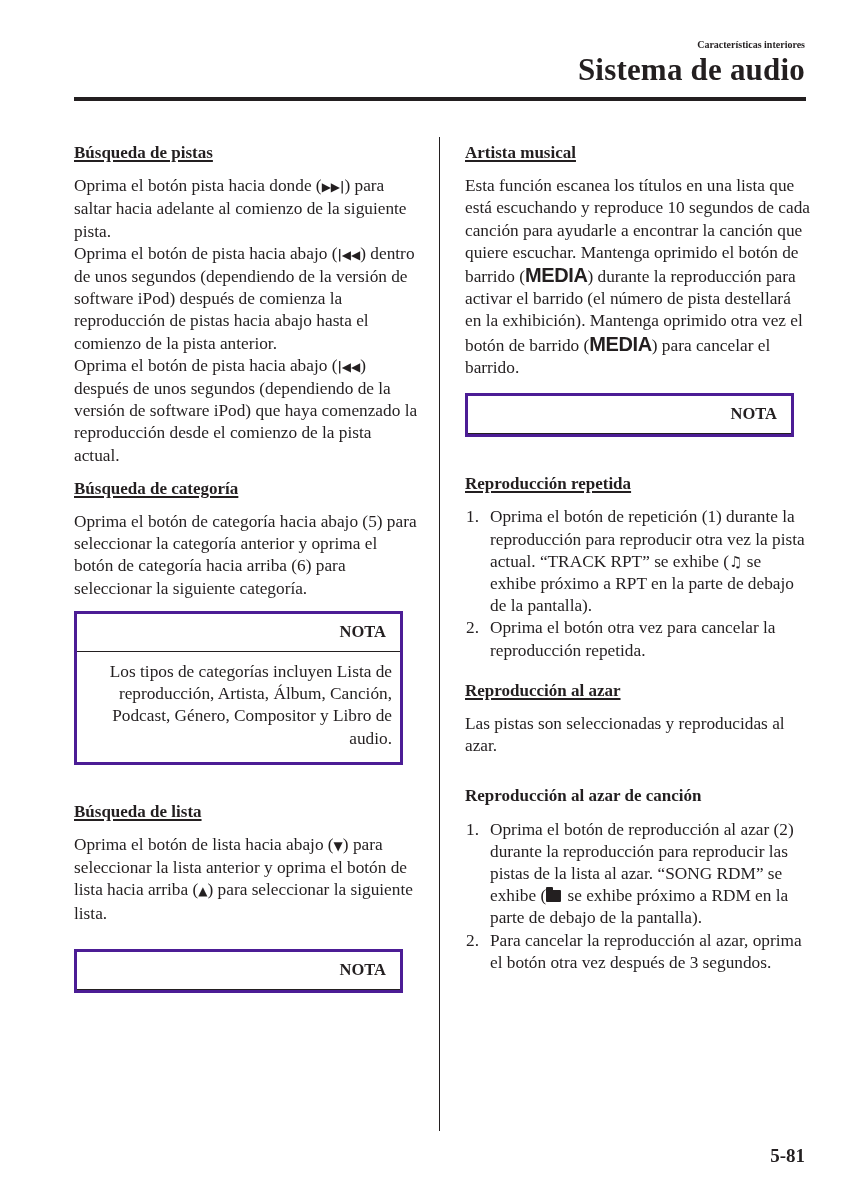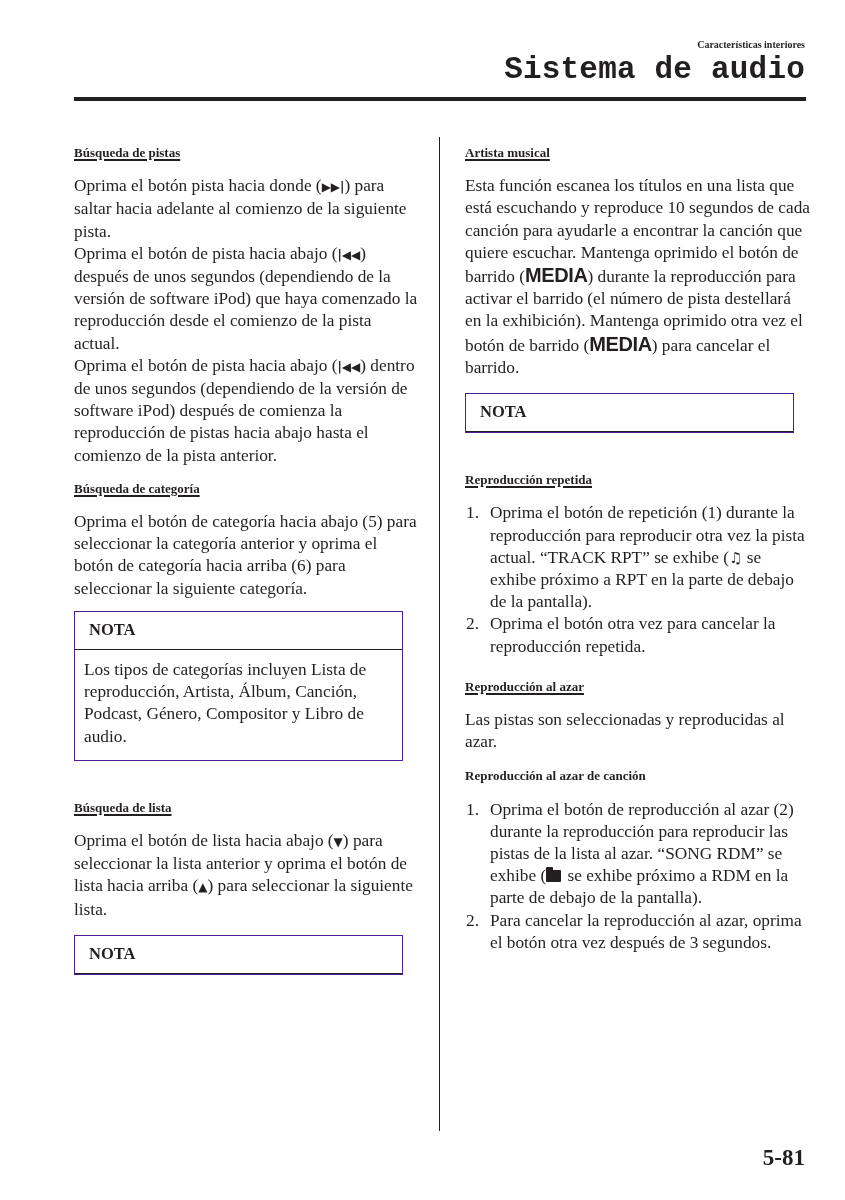--- a/index.html
+++ b/index.html
@@ -1,86 +1,86 @@
 <!DOCTYPE html>
 <html><head>
 <meta charset="utf-8">
 <style>
   html, body { margin: 0; padding: 0; background: #ffffff; }
   body { width: 845px; height: 1200px; position: relative; overflow: hidden;
          font-family: "Liberation Serif", "DejaVu Serif", serif; color: #231f20; }
   .hdr-sub { position: absolute; right: 40px; top: 39px; font-size: 10px; font-weight: bold; }
-  .hdr-title { position: absolute; right: 40px; top: 52px; font-size: 31px; font-weight: bold; letter-spacing: 0.2px; font-family: Liberation Mono, monospace; }
+  .hdr-title { position: absolute; right: 40px; top: 52px; font-size: 31px; font-weight: bold; letter-spacing: 0.2px; }
   .hdr-rule { position: absolute; left: 74px; top: 97px; width: 732px; height: 4px; background: #231f20; }
   .divider { position: absolute; left: 439px; top: 137px; width: 1px; height: 994px; background: #231f20; }
   .col { position: absolute; top: 142px; font-size: 17.3px; line-height: 22.2px; }
   .col.left { left: 74px; width: 345px; }
   .col.right { left: 465px; width: 345px; }
-  .h { font-weight: bold; text-decoration: underline; text-underline-offset: 2px; text-decoration-thickness: 1.5px; margin: 0 0 11px 0; font-size: 13px; }
+  .h { font-weight: bold; text-decoration: underline; text-underline-offset: 2px; text-decoration-thickness: 1.5px; margin: 0 0 11px 0; font-size: 17px; }
   .h.plain { text-decoration: none; }
   p { margin: 0; }
   .blk { margin-bottom: 11px; }
   .media { font-family: "Liberation Sans", "DejaVu Sans", sans-serif; font-weight: bold; font-size: 20px; letter-spacing: -0.4px; }
   .sym { font-family: "DejaVu Sans", sans-serif; font-size: 12px; font-weight: bold; }
-  .nota { border: 1px solid #4c1d95; margin: 0 16px 0 0; }
+  .nota { border: 3px solid #4c1d95; margin: 0 16px 0 0; text-align: right; }
   .nota .nh { font-weight: bold; font-size: 16.5px; padding: 7px 14px 8px 14px; border-bottom: 1px solid #231f20; }
   .nota .nb { padding: 9px 8px 12px 9px; }
   ol { margin: 0; padding: 0; list-style: none; }
   ol li { position: relative; padding-left: 25px; }
   ol li .num { position: absolute; left: 1px; top: 0; }
-  .pagenum { position: absolute; right: 40px; top: 1145px; font-size: 23px; font-weight: bold; }
+  .pagenum { position: absolute; right: 40px; top: 1145px; font-size: 19px; font-weight: bold; }
   .icon-note { display: inline-block; font-family: "DejaVu Sans", sans-serif; font-size: 15px; font-style: italic; font-weight: bold; }
   .icon-folder { display: inline-block; width: 15px; height: 12px; background: #231f20; border-radius: 1px; vertical-align: -1px; margin-right: 2px; position: relative; }
   .icon-folder::before { content: ""; position: absolute; left: 0; top: -3px; width: 7px; height: 4px; background: #231f20; border-radius: 1px 1px 0 0; }
 </style>
 </head>
 <body>
 
 <div class="hdr-sub">Características interiores</div>
 <div class="hdr-title">Sistema de audio</div>
 <div class="hdr-rule"></div>
 <div class="divider"></div>
 
 <div class="col left">
   <div class="h">Búsqueda de pistas</div>
   <div class="blk">
     <p><span>Oprima el botón pista hacia donde (</span><span class="sym">▶▶|</span><span>) para saltar hacia adelante al comienzo de la siguiente pista.</span></p>
+    <p><span>Oprima el botón de pista hacia abajo (</span><span class="sym">|◀◀</span><span>) dentro de unos segundos (dependiendo de la versión de software iPod) después de comienza la reproducción de pistas hacia abajo hasta el comienzo de la pista anterior.</span></p>
     <p><span>Oprima el botón de pista hacia abajo (</span><span class="sym">|◀◀</span><span>) después de unos segundos (dependiendo de la versión de software iPod) que haya comenzado la reproducción desde el comienzo de la pista actual.</span></p>
-    <p><span>Oprima el botón de pista hacia abajo (</span><span class="sym">|◀◀</span><span>) dentro de unos segundos (dependiendo de la versión de software iPod) después de comienza la reproducción de pistas hacia abajo hasta el comienzo de la pista anterior.</span></p>
   </div>
 
   <div class="h">Búsqueda de categoría</div>
   <p class="blk" style="">Oprima el botón de categoría hacia abajo (5) para seleccionar la categoría anterior y oprima el botón de categoría hacia arriba (6) para seleccionar la siguiente categoría.</p>
   <div class="nota" style="margin-bottom:36px">
     <div class="nh">NOTA</div>
     <div class="nb">Los tipos de categorías incluyen Lista de reproducción, Artista, Álbum, Canción, Podcast, Género, Compositor y Libro de audio.</div>
   </div>
 
   <div class="h">Búsqueda de lista</div>
-  <p class="blk" style="margin-bottom:14px"><span>Oprima el botón de lista hacia abajo (</span><span class="sym">▼</span><span>) para seleccionar la lista anterior y oprima el botón de lista hacia arriba (</span><span class="sym">▲</span><span>) para seleccionar la siguiente lista.</span></p>
+  <p class="blk" style="margin-bottom:24px"><span>Oprima el botón de lista hacia abajo (</span><span class="sym">▼</span><span>) para seleccionar la lista anterior y oprima el botón de lista hacia arriba (</span><span class="sym">▲</span><span>) para seleccionar la siguiente lista.</span></p>
   <div class="nota">
     <div class="nh">NOTA</div>
   </div>
 </div>
 
 <div class="col right">
   <div class="h">Artista musical</div>
   <p class="blk" style="margin-bottom:14px"><span>Esta función escanea los títulos en una lista que está escuchando y reproduce 10 segundos de cada canción para ayudarle a encontrar la canción que quiere escuchar. Mantenga oprimido el botón de barrido (</span><span class="media">MEDIA</span><span>) durante la reproducción para activar el barrido (el número de pista destellará en la exhibición). Mantenga oprimido otra vez el botón de barrido (</span><span class="media">MEDIA</span><span>) para cancelar el barrido.</span></p>
   <div class="nota" style="margin-bottom:36px">
     <div class="nh">NOTA</div>
   </div>
 
   <div class="h">Reproducción repetida</div>
   <ol class="blk" style="margin-bottom:18px">
     <li><span class="num">1.</span><span>Oprima el botón de repetición (1) durante la reproducción para reproducir otra vez la pista actual. “TRACK RPT” se exhibe (</span><span class="icon-note">♫</span><span> se exhibe próximo a RPT en la parte de debajo de la pantalla).</span></li>
     <li><span class="num">2.</span><span>Oprima el botón otra vez para cancelar la reproducción repetida.</span></li>
   </ol>
 
   <div class="h">Reproducción al azar</div>
-  <p class="blk" style="margin-bottom:12px">Las pistas son seleccionadas y reproducidas al azar.</p>
+  <p class="blk" style="margin-bottom:28px">Las pistas son seleccionadas y reproducidas al azar.</p>
 
   <div class="h plain">Reproducción al azar de canción</div>
   <ol>
     <li><span class="num">1.</span><span>Oprima el botón de reproducción al azar (2) durante la reproducción para reproducir las pistas de la lista al azar. “SONG RDM” se exhibe (</span><span class="icon-folder"></span><span> se exhibe próximo a RDM en la parte de debajo de la pantalla).</span></li>
     <li><span class="num">2.</span><span>Para cancelar la reproducción al azar, oprima el botón otra vez después de 3 segundos.</span></li>
   </ol>
 </div>
 
 <div class="pagenum">5-81</div>
 

